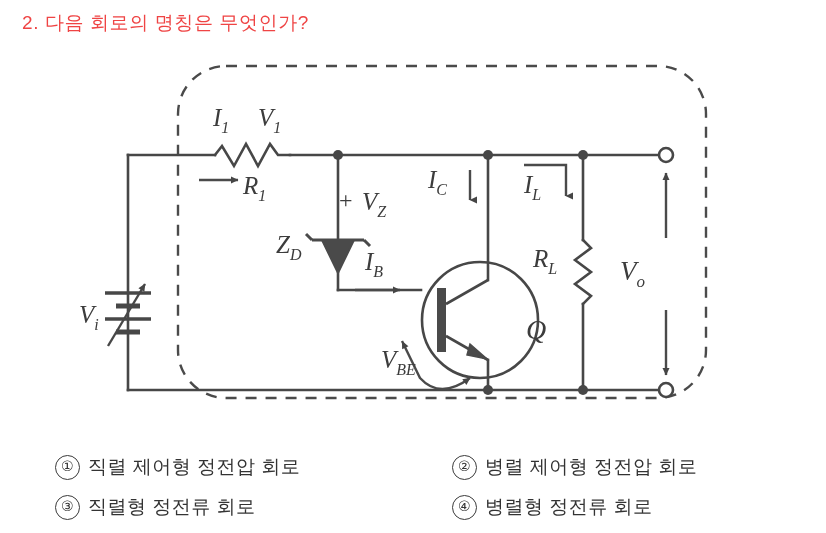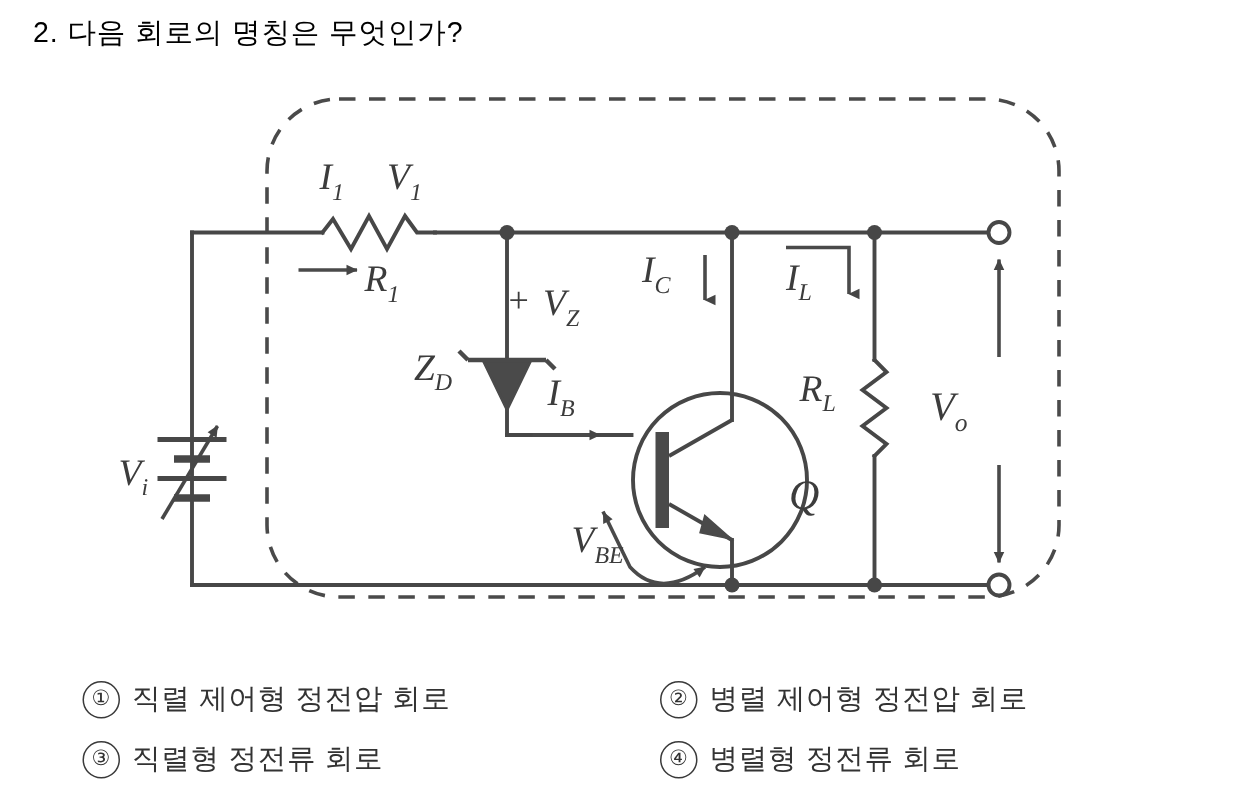--- a/index.html
+++ b/index.html
@@ -16,21 +16,21 @@
     overflow: hidden;
   }
 
   #question-text {
     position: absolute;
     left: 22px;
     top: 10px;
     font-size: 19px;
     line-height: 26px;
     letter-spacing: 0.6px;
-    color: #000000;
+    color: #ef4444;
     white-space: nowrap;
   }
 
   #circuit-figure {
     position: absolute;
     left: 0px;
     top: 48px;
     width: 826px;
     height: 390px;
   }
@@ -54,21 +54,21 @@
 
   .option {
     position: absolute;
     font-size: 19px;
     line-height: 30px;
     letter-spacing: 0.5px;
     color: #333333;
     white-space: nowrap;
   }
   .option.col1 { left: 55px; }
-  .option.col2 { left: 440px; }
+  .option.col2 { left: 452px; }
 
   .opt-marker {
     display: inline-block;
     width: 23px;
     height: 23px;
     line-height: 21px;
     border: 1.4px solid #3a3a3a;
     border-radius: 50%;
     text-align: center;
     font-size: 14px;

